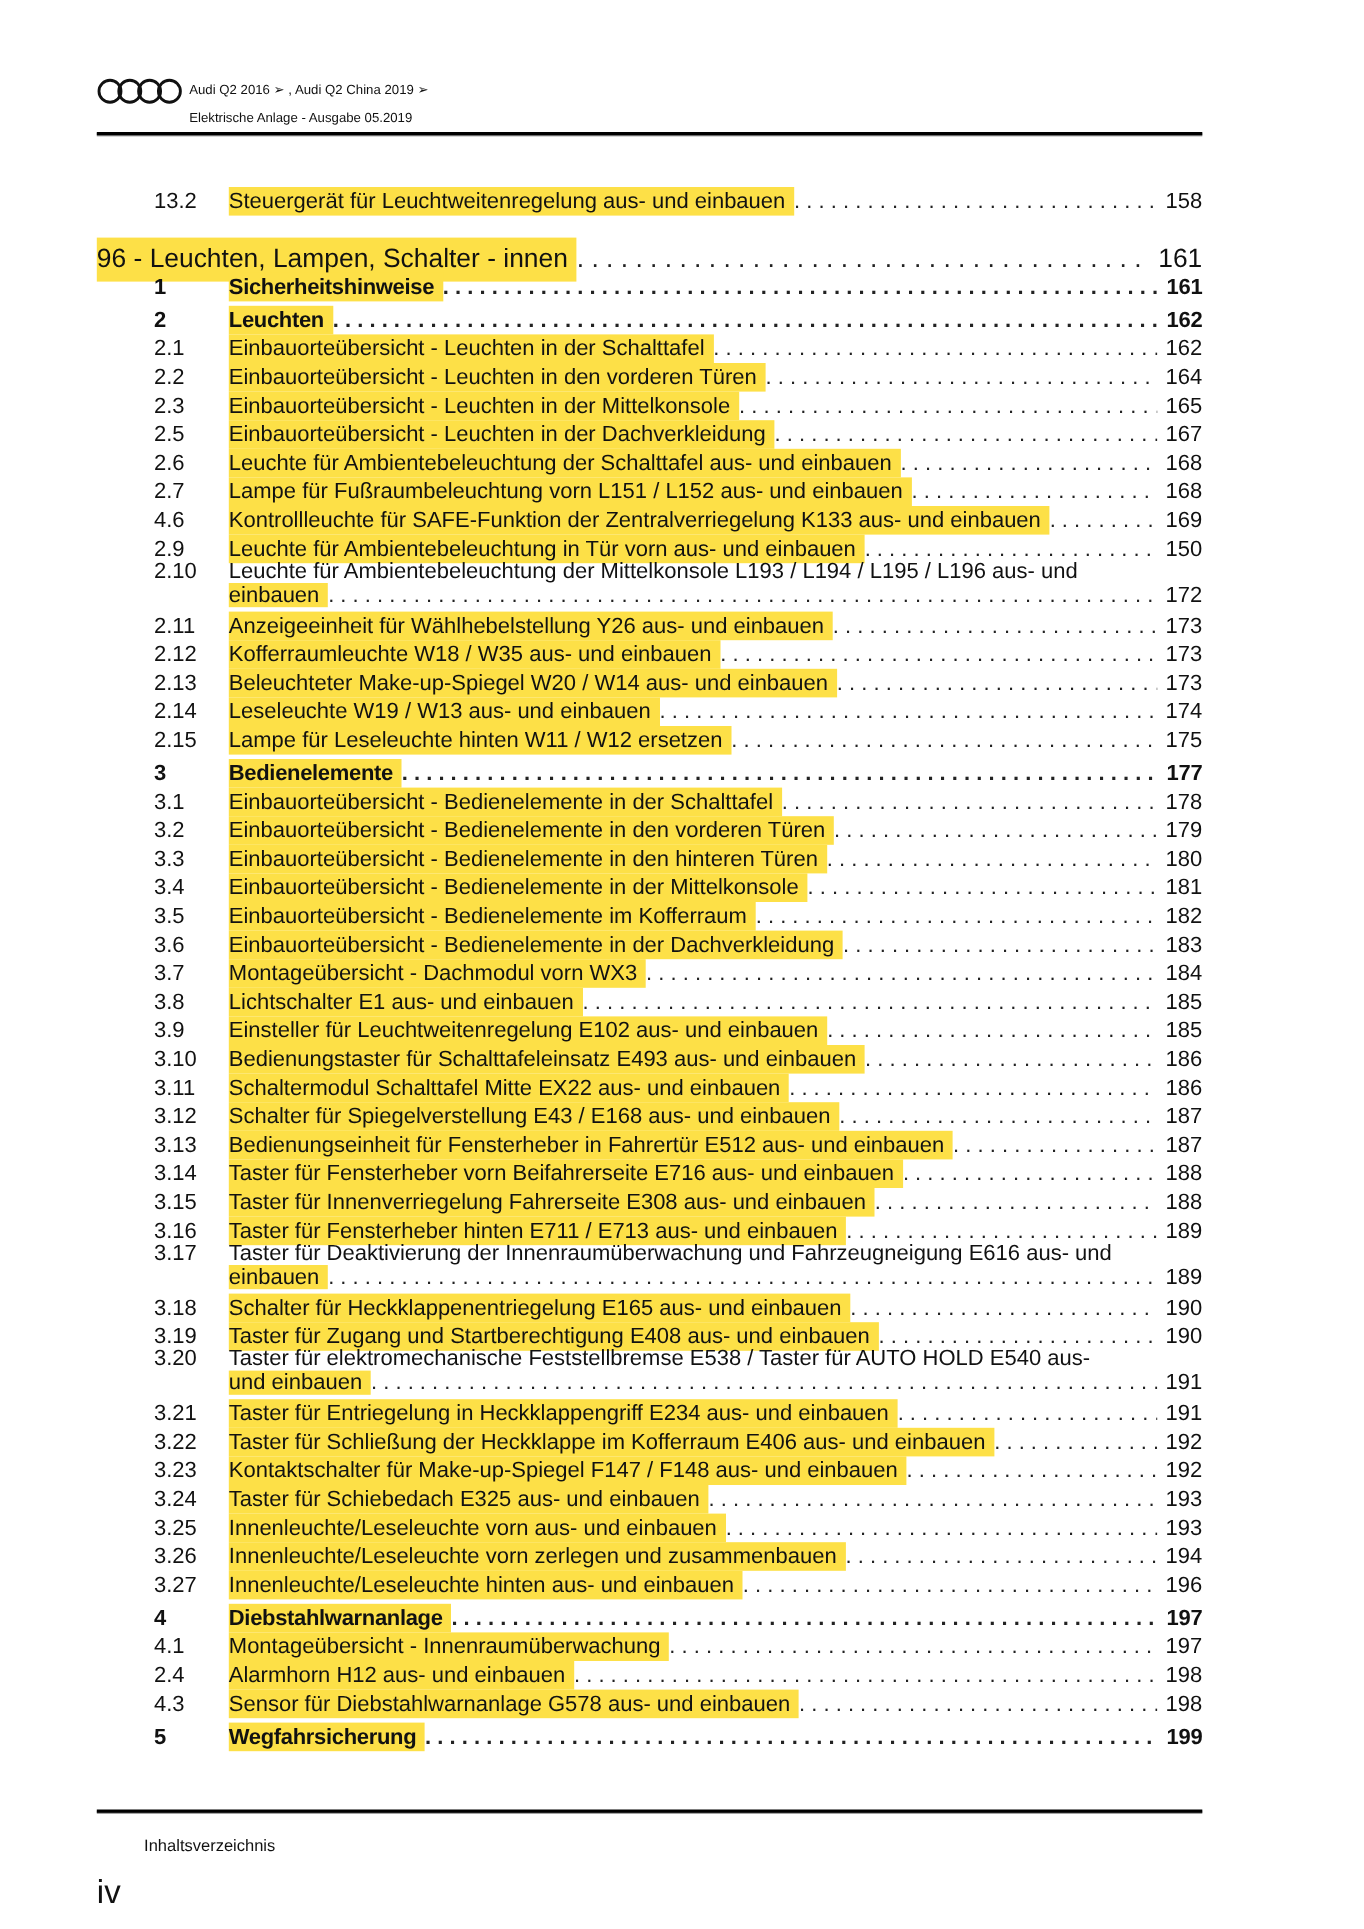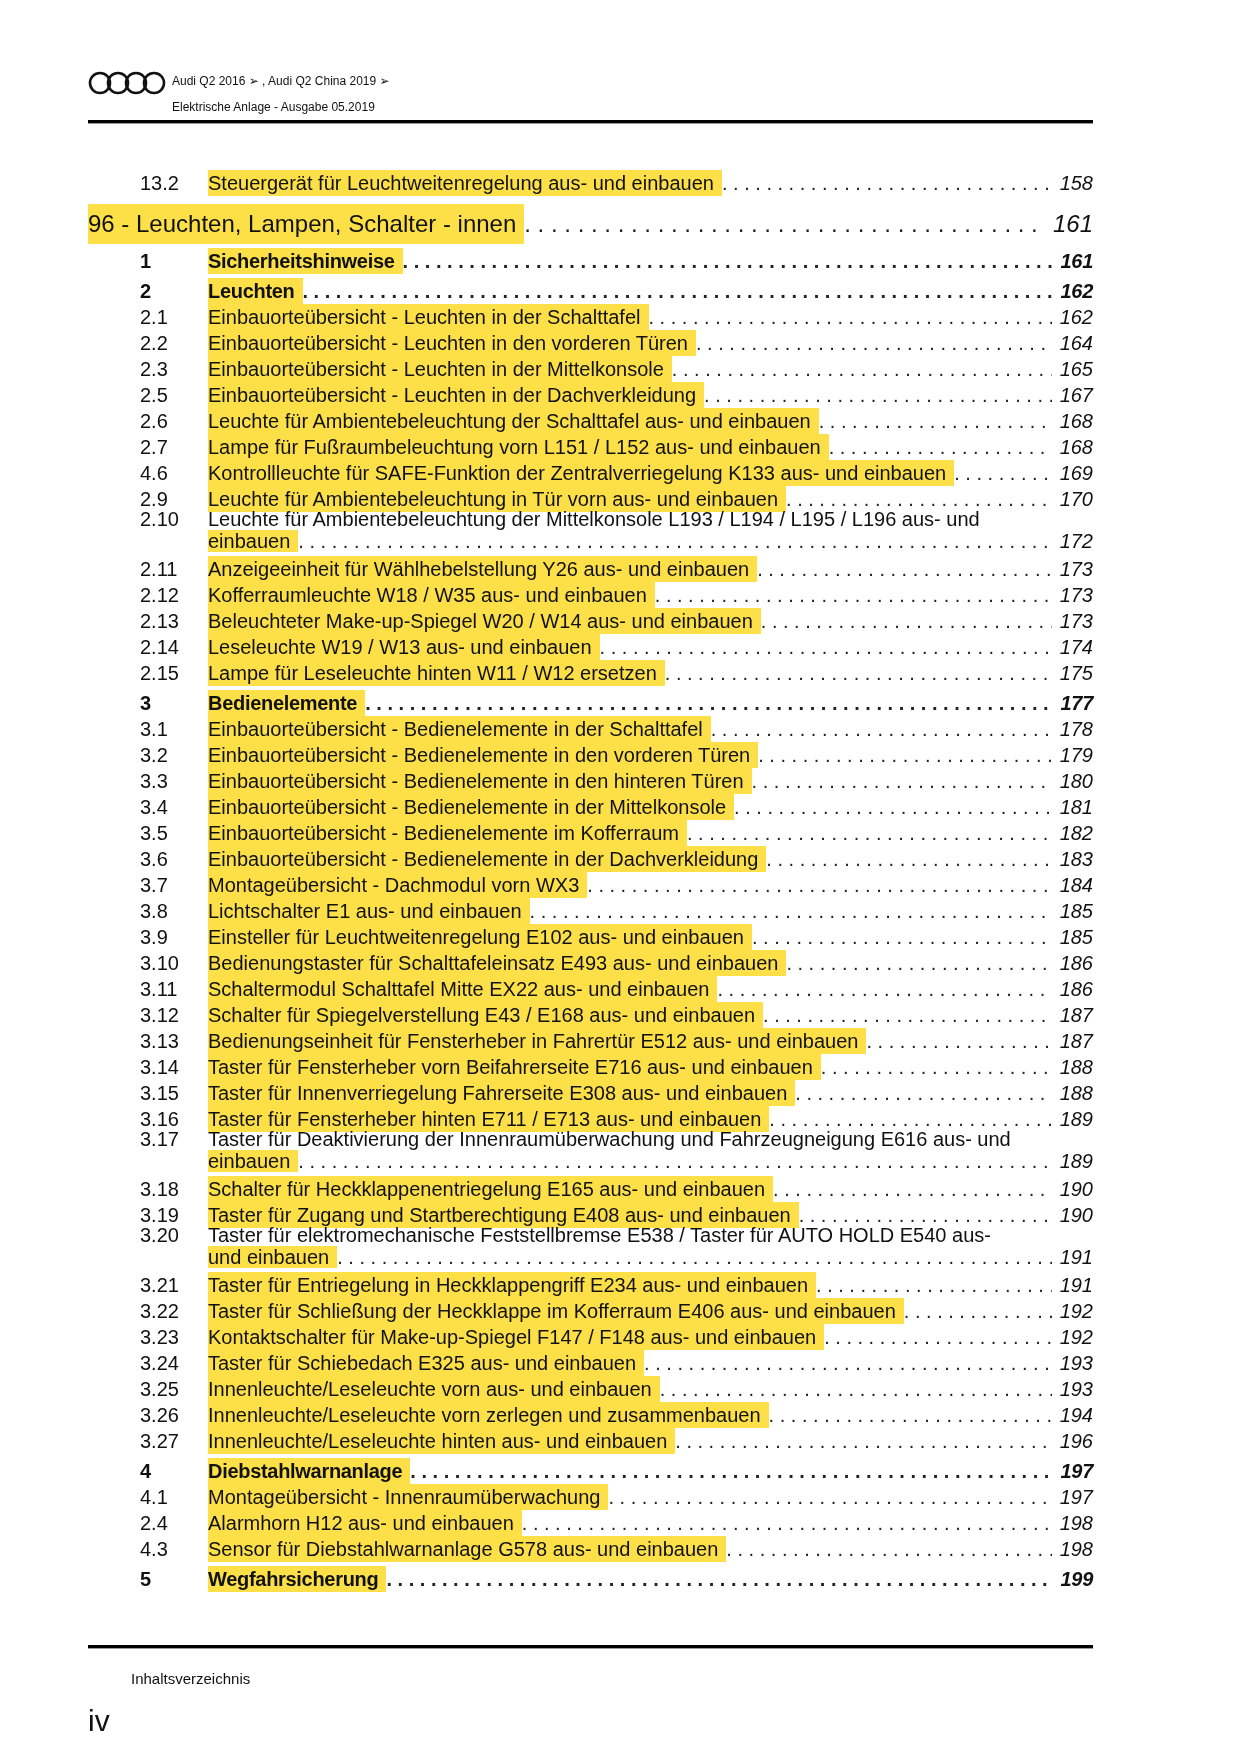--- a/index.html
+++ b/index.html
@@ -10,29 +10,29 @@
   .htitle { position:absolute; left:84px; top:4px; font-size:12px; line-height:26px; white-space:nowrap; }
   .hrule { position:absolute; left:88px; top:120px; width:1005px; height:3px; background:#000;
            box-shadow:0 1px 0 #9a9a9a; }
   .toc { position:absolute; left:88px; top:170px; width:1005px; }
   .row { position:relative; height:26px; font-size:20px; line-height:26px; white-space:nowrap; }
   .row .num { position:absolute; left:52px; top:0; }
   .row .lead { position:absolute; left:120px; right:0; top:0; display:flex; }
   .row .ttl { flex:0 0 auto; padding-right:8px; background:#fde047; }
   .row .dots { flex:1 1 auto; overflow:hidden; color:#222; letter-spacing:3.2px; }
   .row .dots::before { content:". . . . . . . . . . . . . . . . . . . . . . . . . . . . . . . . . . . . . . . . . . . . . . . . . . . . . . . . . . . . . . . . . . . . . . . . . . . . . . . . . . . . . . . . . . . . . . . . . . . . . . . . . . . . . . . . . . . . . . . . . . . . . . . . . . . . . . ."; letter-spacing:0; }
-  .row .pg { flex:0 0 auto; padding-left:8px; text-align:center; min-width:30px;font-style:italic; }
+  .row .pg { flex:0 0 auto; padding-left:8px; text-align:center; min-width:30px; }
   .row.bold { font-weight:bold; letter-spacing:-0.3px; }
   .row.sec { margin-top:4px; }
   .row.two { height:44px; }
   .row.two .l1 { position:absolute; left:120px; top:-4px; line-height:22px; }
   .row.two .lead { top:18px; line-height:22px; }
   .row.two .num { top:-4px; line-height:22px; }
   .row.chap { height:40px; font-size:24px; line-height:40px; margin-top:8px; }
-  .row.chap .lead { left:0; }
+  .row.chap .lead { left:0;margin-top:12px; }
   .footer-rule { position:absolute; left:88px; top:1645px; width:1005px; height:3px; background:#000;
                  box-shadow:0 1px 0 #9a9a9a; }
   .footer-page { position:absolute; left:88px; top:1660px; font-size:30px; line-height:34px;margin-top:44px; }
   .footer-label { position:absolute; left:131px; top:1669px; font-size:15px; line-height:20px; }
 </style>
 </head>
 <body>
 
 <div class="header">
   <svg class="logo" viewBox="0 0 80 24">
@@ -137,21 +137,21 @@
           <span class="ttl">Kontrollleuchte für SAFE-Funktion der Zentralverriegelung K133 aus- und einbauen</span>
           <span class="dots"></span>
           <span class="pg">169</span>
         </div>
       </div>
       <div class="row">
         <span class="num">2.9</span>
         <div class="lead">
           <span class="ttl">Leuchte für Ambientebeleuchtung in Tür vorn aus- und einbauen</span>
           <span class="dots"></span>
-          <span class="pg">170</span>
+          <span class="pg">150</span>
         </div>
       </div>
       <div class="row two">
         <span class="num">2.10</span>
         <span class="l1">Leuchte für Ambientebeleuchtung der Mittelkonsole L193 / L194 / L195 / L196 aus- und</span>
         <div class="lead">
           <span class="ttl">einbauen</span>
           <span class="dots"></span>
           <span class="pg">172</span>
         </div>

